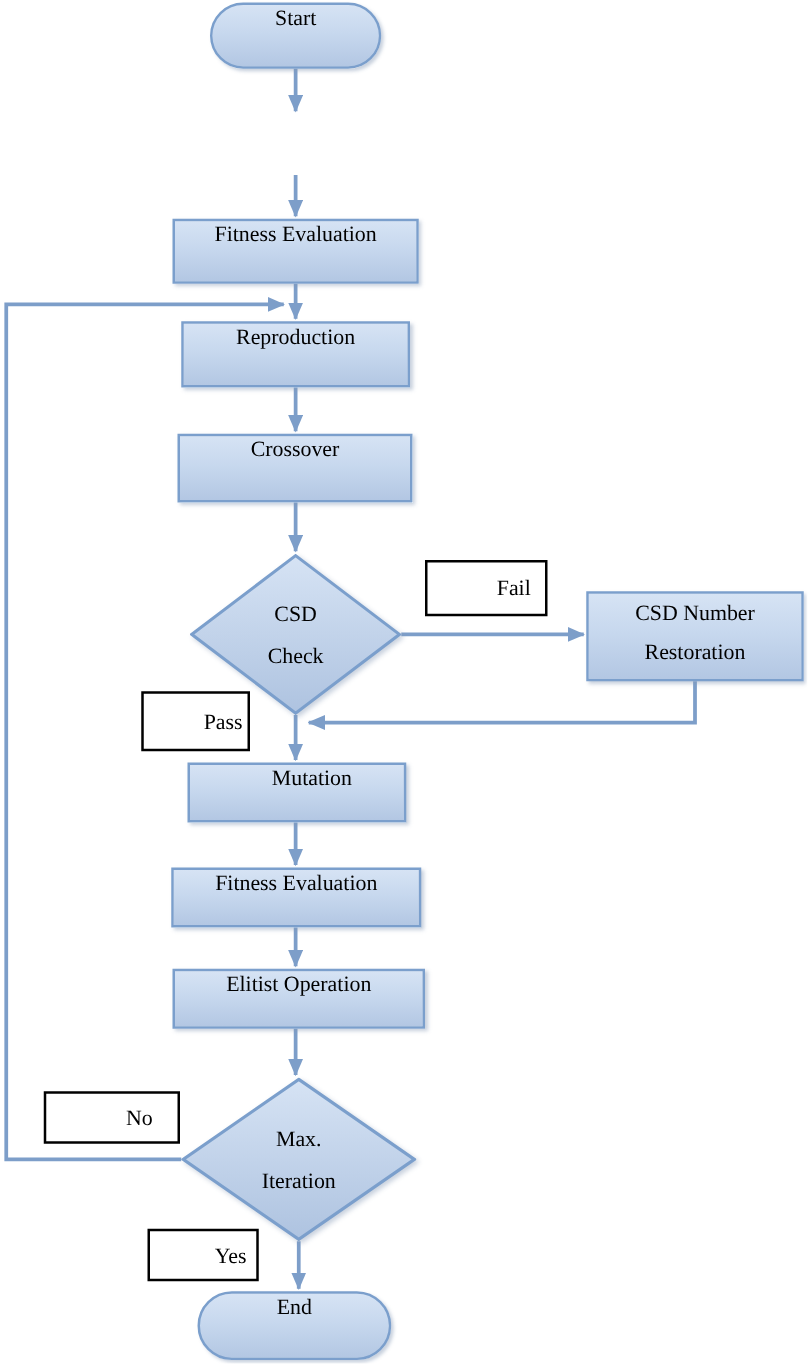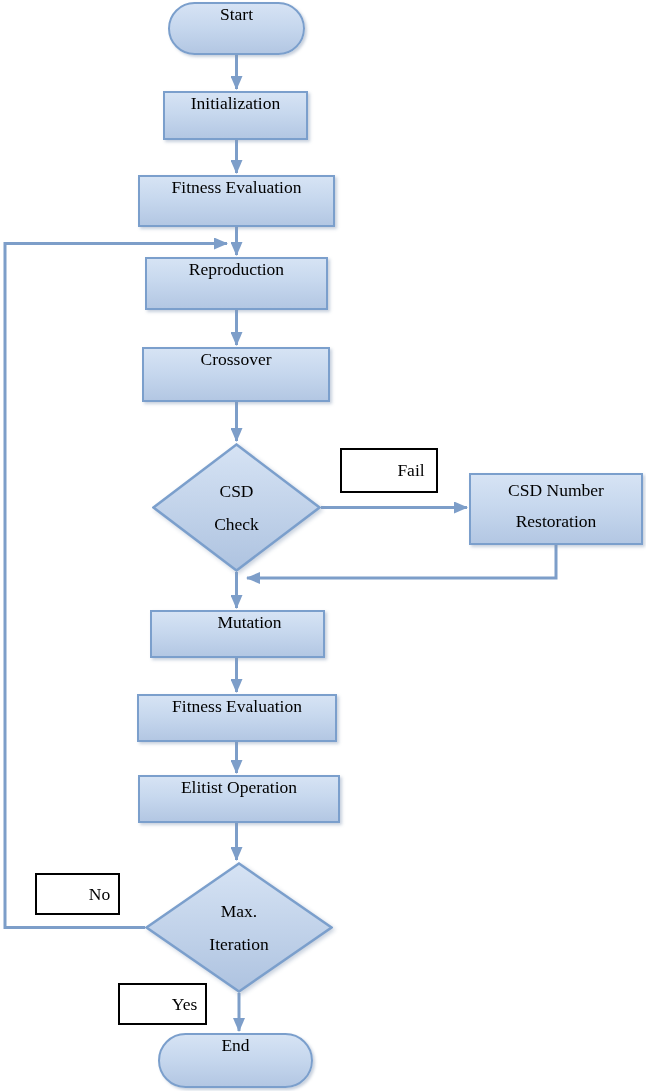--- a/index.html
+++ b/index.html
@@ -97,23 +97,20 @@
     <path class="conn" d="M236.5,742 L236.5,773" marker-end="url(#arrow)"></path>
     <path class="conn" d="M236.5,823 L236.5,860" marker-end="url(#arrow)"></path>
     <path class="conn" d="M145,927.5 L5,927.5 L5,243.5 L227,243.5" marker-end="url(#arrow)"></path>
     <path class="conn" d="M239,993 L239,1031" marker-end="url(#arrow)"></path>
   </svg>
 
   <div class="node stadium" style="left:168px; top:2px; width:137px; height:53px;">
     <span>Start</span>
   </div>
 
-  <div class="node" style="left:163px; top:91px; width:145px; height:49px;">
-    <span>Initialization</span>
-  </div>
 
   <div class="node" style="left:138px; top:175px; width:197px; height:52px;">
     <span>Fitness Evaluation</span>
   </div>
 
   <div class="node" style="left:145px; top:257px; width:183px; height:53px;">
     <span>Reproduction</span>
   </div>
 
   <div class="node" style="left:142px; top:347px; width:188px; height:55px;">
@@ -140,34 +137,37 @@
     <span>Fail</span>
   </div>
 
   <div class="node" style="left:469px; top:473px; width:174px; height:72px;">
     <div class="twoline">
       <span>CSD Number</span>
       <span>Restoration</span>
     </div>
   </div>
 
+  <div class="label-box" style="left:113px; top:553px; width:87px; height:48px;">
+    <span>Pass</span>
+  </div>
 
   <div class="node" style="left:150px; top:610px; width:175px; height:48px;padding-left:24px;">
     <span>Mutation</span>
   </div>
 
   <div class="node" style="left:137px; top:694px; width:200px; height:48px;">
     <span>Fitness Evaluation</span>
   </div>
 
   <div class="node" style="left:138px; top:775px; width:202px; height:48px;">
     <span>Elitist Operation</span>
   </div>
 
-  <div class="label-box" style="left:35px; top:873px; width:85px; height:42px;justify-content:center;">
+  <div class="label-box" style="left:35px; top:873px; width:109px; height:42px;justify-content:center;">
     <span>No</span>
   </div>
 
   <div class="diamond" style="left:145px; top:862px; width:188px; height:131px;">
     <svg width="188" height="131" viewBox="0 0 188 131">
       <defs>
         <linearGradient id="dgrad2" x1="0" y1="0" x2="0" y2="1">
           <stop offset="0" stop-color="#d6e3f4"></stop>
           <stop offset="1" stop-color="#aec3e0"></stop>
         </linearGradient>

